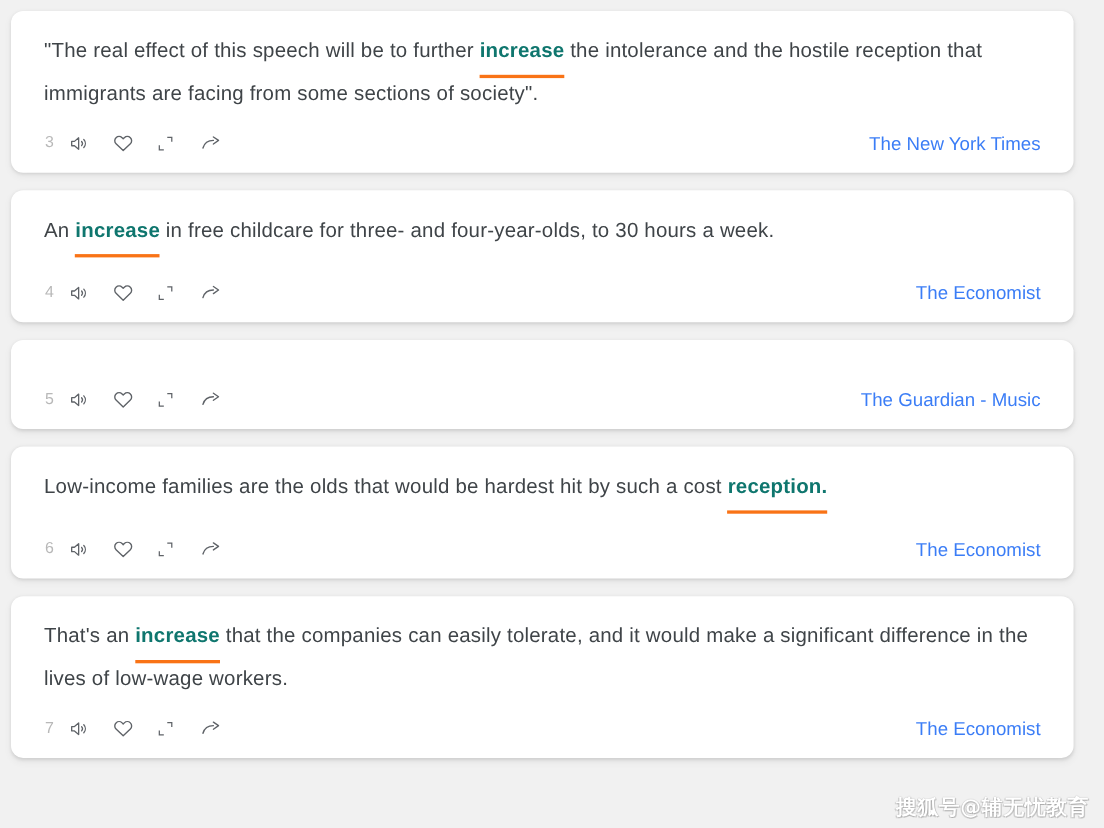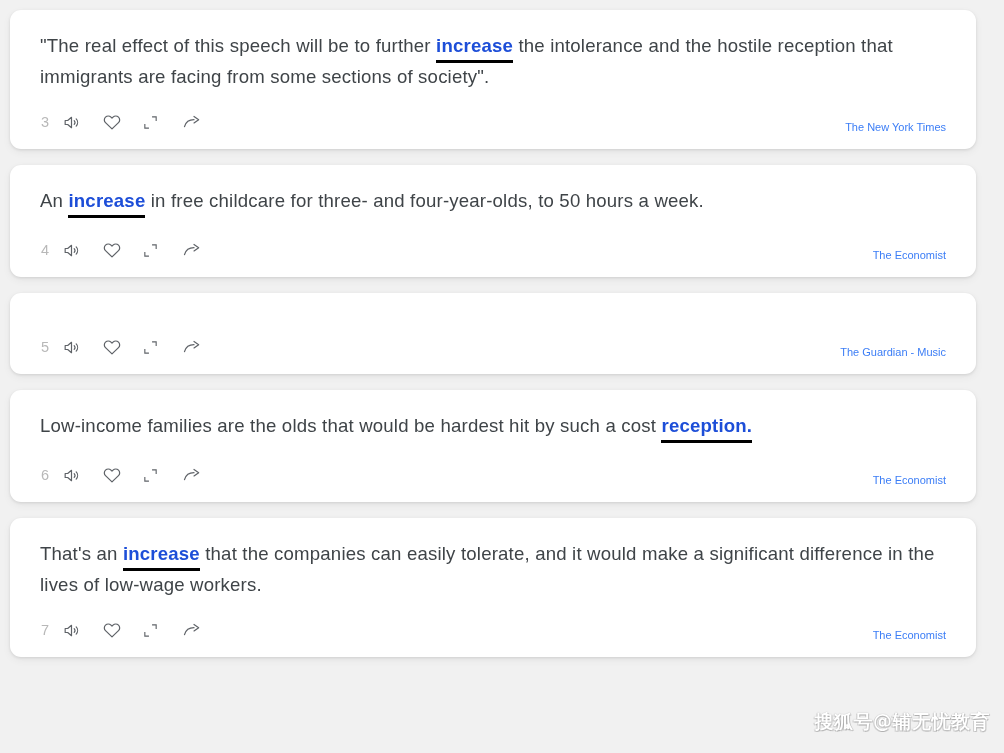--- a/index.html
+++ b/index.html
@@ -30,23 +30,23 @@
     font-size: 18.6px;
     line-height: 27px;
     color: #3f4448;
     letter-spacing: 0.01em;
     font-weight: 400;
     margin: 0;
     max-width: 920px;
   }
   .kw {
     font-weight: 700;
-    color: #1d4ed8;
-    border-bottom: 3px solid #000000;
-    padding-bottom: 4px;
+    color: #0f766e;
+    border-bottom: 3px solid #f97316;
+    padding-bottom: 12px;
     display: inline-block;
     line-height: 21px;
   }
   .actions {
     display: flex;
     align-items: center;
     margin-top: 19px;
     height: 26px;
   }
   .idx {
@@ -64,31 +64,31 @@
     align-items: center;
     justify-content: flex-start;
     cursor: pointer;
   }
   .icon-btn:nth-of-type(1) { margin-left: 9px; }
   .icon-btn svg { display: block; }
   .source {
     position: absolute;
     right: 30px;
     bottom: 16px;
-    font-size: 11px;
+    font-size: 17px;
     color: #3b7df6;
     text-decoration: none;
     white-space: nowrap;
     cursor: pointer;
   }
   .spacer { flex: 1; }
   .watermark {
     position: absolute;
     right: 14px;
-    bottom: 18px;
+    bottom: 6px;
     font-size: 19px;
     font-weight: 700;
     color: #ffffff;
     letter-spacing: 0.5px;
     text-shadow:
       0 0 1px rgba(0,0,0,0.30),
       1px 1px 0 rgba(90,90,90,0.25),
       -1px 1px 0 rgba(90,90,90,0.18);
     pointer-events: none;
     white-space: nowrap;
@@ -128,21 +128,21 @@
             <path d="M3 17.5c1.6-5.6 5.6-8.3 11.4-8.3"></path>
             <path d="M14.4 5.4 20 9.2l-5.6 3.9"></path>
           </svg>
         </span>
       <span class="spacer"></span>
     </div>
     <a class="source">The New York Times</a>
   </div>
 
   <div class="card">
-    <p class="sentence"><span>An </span><span class="kw">increase</span><span> in free childcare for three- and four-year-olds, to 50 hours a week.</span></p>
+    <p class="sentence"><span>An </span><span class="kw">increase</span><span> in free childcare for three- and four-year-olds, to 30 hours a week.</span></p>
     <div class="actions">
       <span class="idx">4</span>
       <span class="icon-btn">
           <svg width="19" height="19" viewBox="0 0 24 24" fill="none" stroke="#5f6368" stroke-width="1.5" stroke-linecap="round" stroke-linejoin="round">
             <path d="M4 9.5h3.2L12 5.4v13.2L7.2 14.5H4z"></path>
             <path d="M15.4 9.6a3.6 3.6 0 0 1 0 4.8"></path>
             <path d="M17.9 7.4a6.8 6.8 0 0 1 0 9.2"></path>
           </svg>
         </span>
       <span class="icon-btn">

